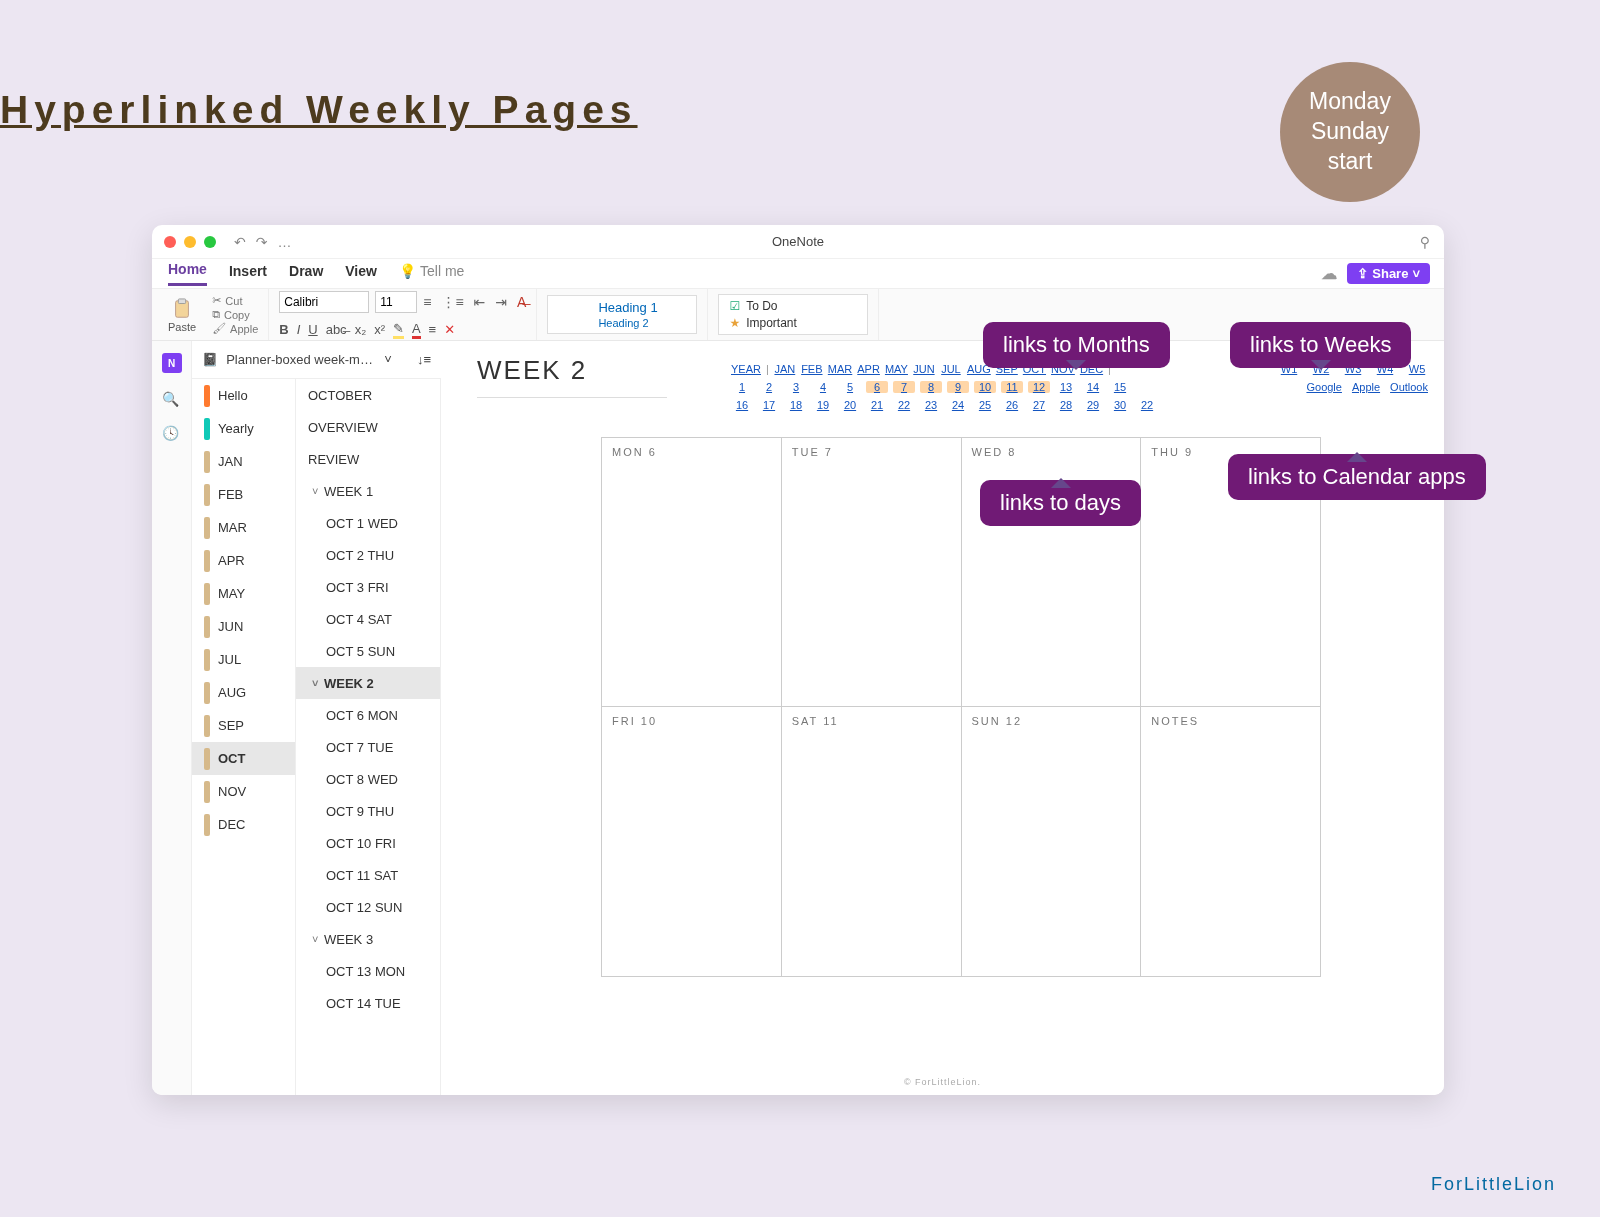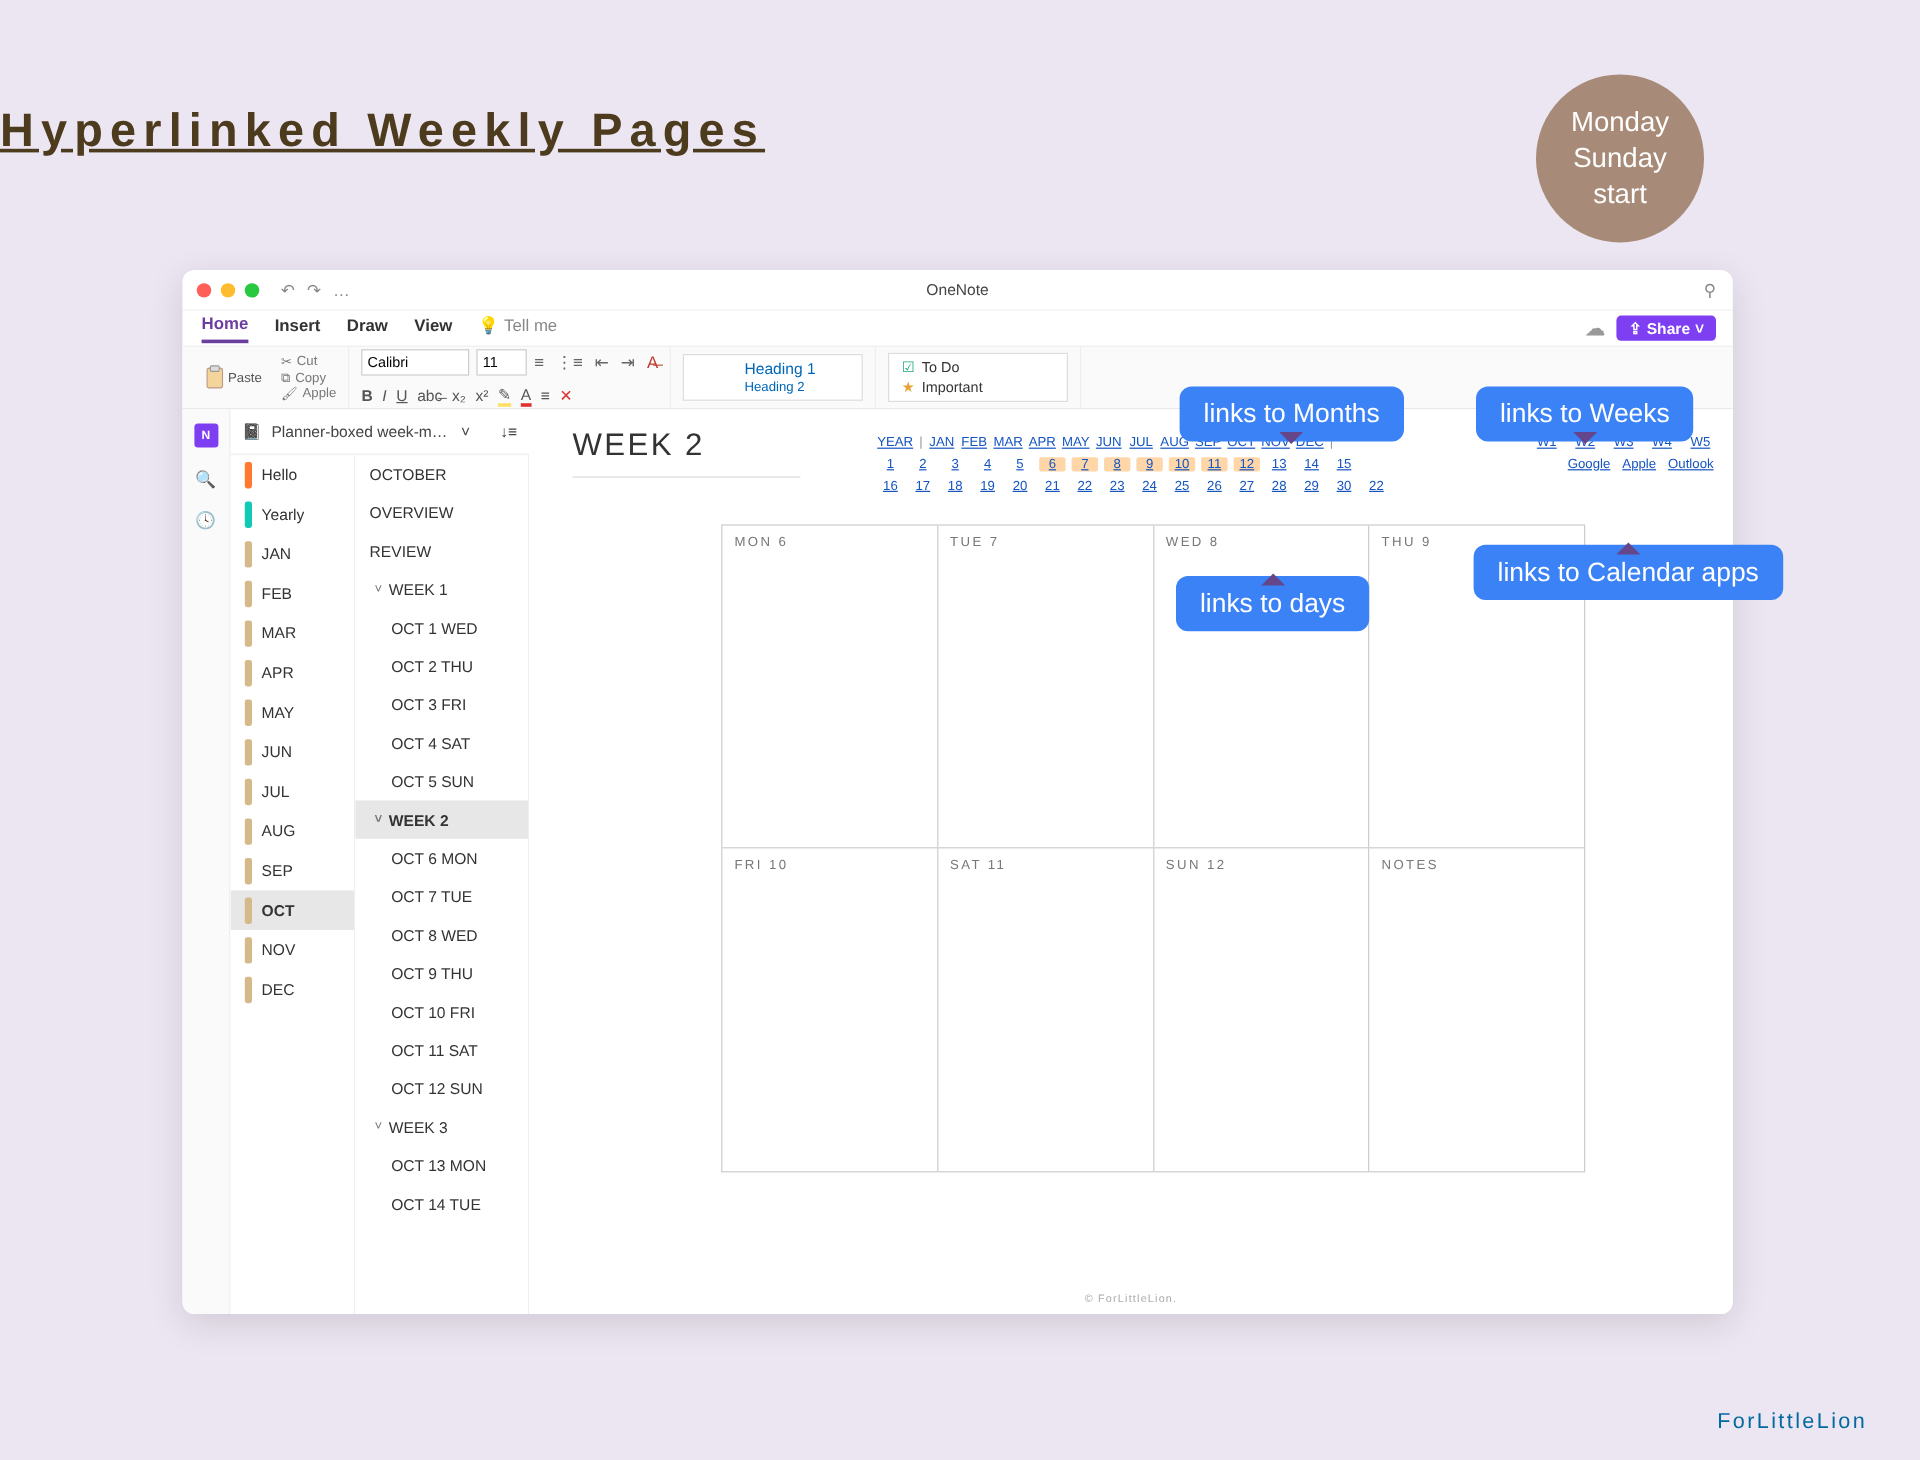--- a/index.html
+++ b/index.html
@@ -90,21 +90,21 @@
 
   .ribbon {
     height: 52px;
     display: flex;
     align-items: stretch;
     border-bottom: 1px solid #e8e8e8;
     background: #fafafa;
     font-size: 12px;
   }
   .ribbon .group { display: flex; align-items: center; padding: 4px 10px; border-right: 1px solid #eee; gap: 4px; }
-  .paste-block { display: flex; flex-direction: row; align-items: center; justify-content: center; padding: 2px 6px; }
+  .paste-block { display: flex; flex-direction: column; align-items: center; justify-content: center; padding: 2px 6px; }
   .paste-block svg { width: 22px; height: 24px; }
   .paste-block span { font-size: 11px; color: #555; }
   .small-stack { display: flex; flex-direction: column; gap: 1px; font-size: 11px; color: #777; margin-left: 6px; }
   .small-stack div { display: flex; align-items: center; gap: 4px; }
   .font-row { display: flex; align-items: center; gap: 6px; }
   .font-select { width: 90px; height: 22px; border: 1px solid #ccc; background: #fff; font-size: 12px; padding: 0 4px; }
   .size-select { width: 42px; height: 22px; border: 1px solid #ccc; background: #fff; font-size: 12px; padding: 0 4px; }
   .fmt-row { display: flex; gap: 8px; margin-top: 4px; color: #555; font-size: 13px; align-items: center; }
   .fmt-row span { cursor: pointer; }
   .stacked { display: flex; flex-direction: column; gap: 4px; }
@@ -202,21 +202,21 @@
     font-size: 11px; color: #777; letter-spacing: 2px;
   }
   .footer-credit {
     position: absolute; bottom: 8px; left: 0; right: 0;
     text-align: center; font-size: 9px; color: #aaa; letter-spacing: 1px;
   }
 
   
   .callout {
     position: absolute;
-    background: #3b82f6;
+    background: #701a75;
     color: #fff;
     font-size: 22px;
     padding: 10px 20px;
     border-radius: 10px;
     white-space: nowrap;
     z-index: 50;
   }
   .callout.tail-down::after {
     content: "";
     position: absolute;

